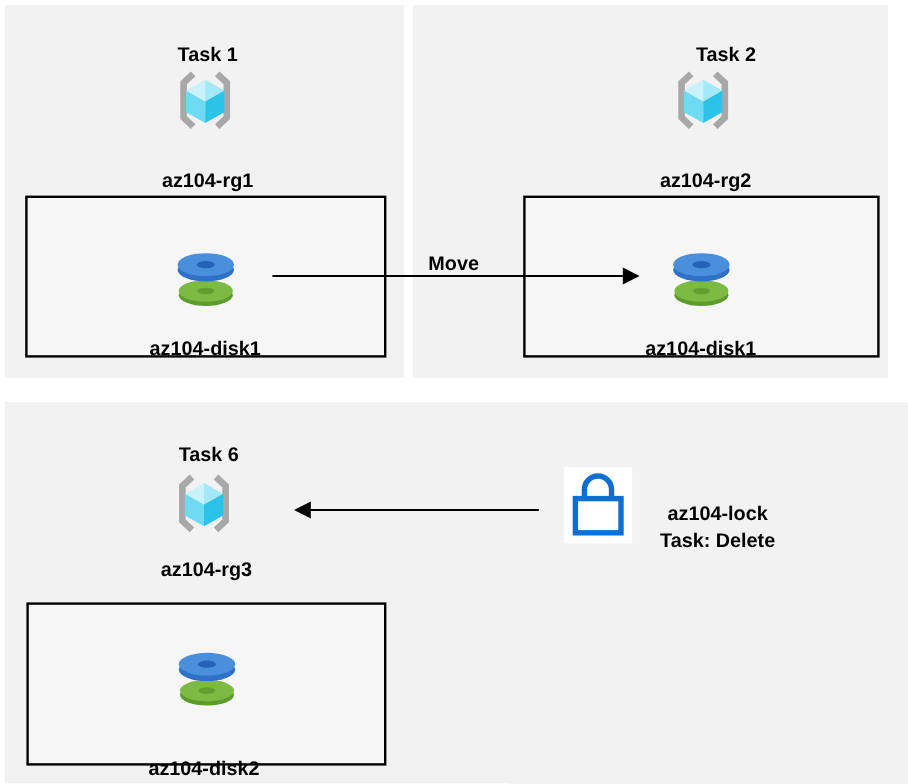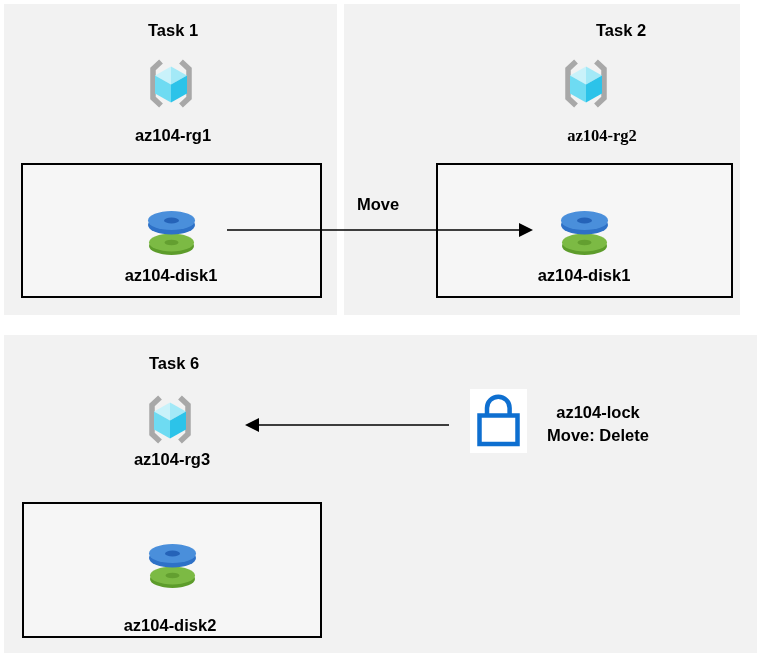--- a/index.html
+++ b/index.html
@@ -12,20 +12,21 @@
   #panel-task2{left:344px;top:4px;width:396px;height:311px;}
   #panel-task3{left:4px;top:335px;width:753px;height:318px;}
   .inner-box{position:absolute;background:#f6f6f6;border:2px solid #000;box-sizing:border-box;}
   #box-task1{left:21px;top:163px;width:301px;height:135px;}
   #box-task2{left:436px;top:163px;width:297px;height:135px;}
   #box-task3{left:22px;top:502px;width:300px;height:136px;}
   .lbl{
     position:absolute;transform:translateX(-50%);
     font-weight:700;font-size:16.5px;line-height:19px;color:#000;
     white-space:nowrap;
+    margin-top:16px;
   }
   .icon{position:absolute;}
   #rg-icon-1{left:142px;top:57px;}
   #rg-icon-2{left:557px;top:57px;}
   #rg-icon-3{left:141px;top:393px;}
   #disk-icon-1{left:143px;top:206px;}
   #disk-icon-2{left:556px;top:206px;}
   #disk-icon-3{left:144px;top:539px;}
   #lock-icon{left:470px;top:389px;}
   .arrow{position:absolute;}
@@ -68,25 +69,25 @@
   </svg>
 <div class="lbl" style="left:173px;top:126px;">az104-rg1</div>
 <svg class="icon" id="disk-icon-1" width="57" height="52">
     <use href="#sym-disk"></use>
   </svg>
 <div class="lbl" style="left:171px;top:266px;">az104-disk1</div>
 
 <div class="panel" id="panel-task2">
   <div class="inner-box" id="box-task2" style="left:92px;top:159px;"></div>
 </div>
-<div class="lbl" style="left:621px;top:21px;">Task 2</div>
+<div class="lbl" style="left:605px;top:21px;">Task 2</div>
 <svg class="icon" id="rg-icon-2" width="58" height="53">
     <use href="#sym-rg"></use>
   </svg>
-<div class="lbl" style="left:602px;top:126px;font-family:Liberation Serif, serif;">az104-rg2</div>
+<div class="lbl" style="left:588px;top:126px;">az104-rg2</div>
 <svg class="icon" id="disk-icon-2" width="57" height="52">
     <use href="#sym-disk"></use>
   </svg>
 <div class="lbl" style="left:584px;top:266px;">az104-disk1</div>
 
 <svg class="arrow" style="left:225px;top:219px;" width="310" height="22">
   <line x1="2" y1="11" x2="294" y2="11" stroke="#000" stroke-width="1.6"></line>
   <polygon points="294,4 308,11 294,18" fill="#000"></polygon>
 </svg>
 <div class="lbl" style="left:378px;top:195px;">Move</div>
@@ -106,13 +107,13 @@
 
 <svg class="arrow" style="left:243px;top:414px;" width="208" height="22">
   <polygon points="2,11 16,4 16,18" fill="#000"></polygon>
   <line x1="15" y1="11" x2="206" y2="11" stroke="#000" stroke-width="1.6"></line>
 </svg>
 
 <svg class="icon" id="lock-icon" width="57" height="64">
     <use href="#sym-lock"></use>
   </svg>
 <div class="lbl" style="left:598px;top:403px;">az104-lock</div>
-<div class="lbl" style="left:598px;top:426px;">Move: Delete</div>
+<div class="lbl" style="left:598px;top:426px;">Task: Delete</div>
 
 </body></html>

